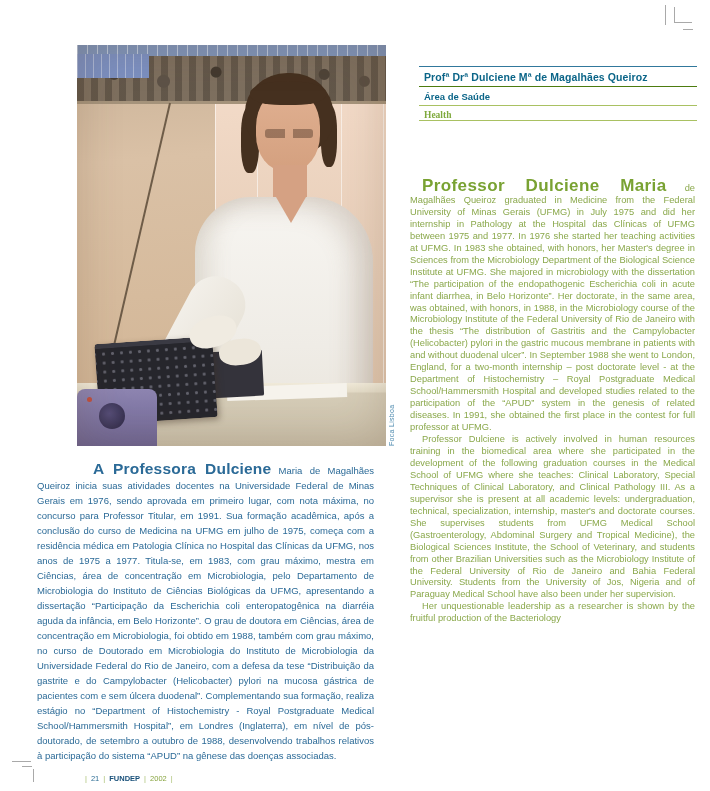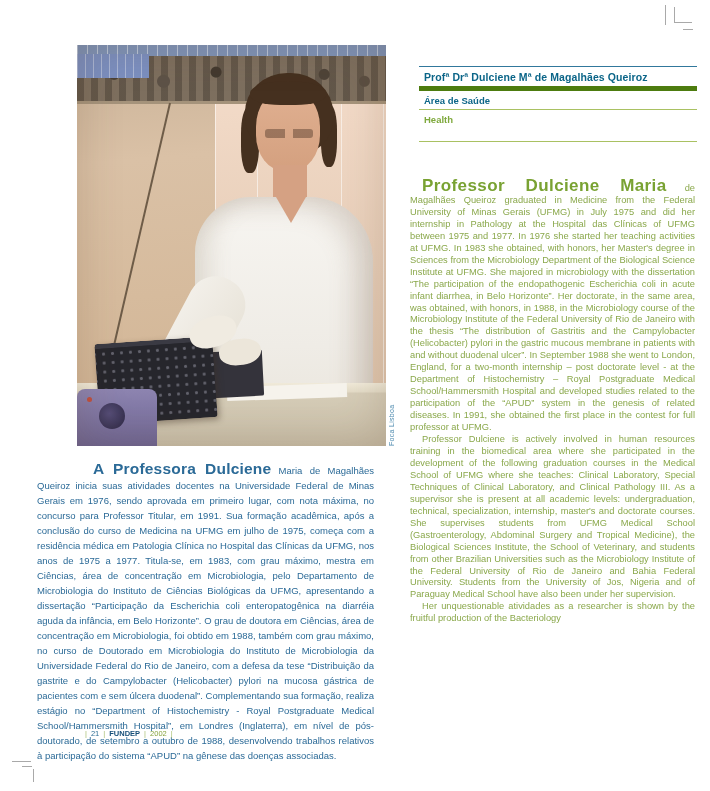--- a/index.html
+++ b/index.html
@@ -65,44 +65,44 @@
   .ph-glove2{left:142px;top:294px;width:42px;height:26px;background:#ece6da;border-radius:46%;transform:rotate(-8deg);}
   .ph-vig{inset:0;box-shadow:inset 0 0 46px rgba(95,65,35,.22);}
 
   .credit{position:absolute;left:388px;top:384px;height:62px;font-size:7px;color:#4a88ad;
     writing-mode:vertical-rl;transform:rotate(180deg);letter-spacing:.3px;white-space:nowrap;}
 
   
   .header-block{position:absolute;left:395px;top:66px;width:302px;}
   .h-row{padding:4px 0 3px 5px;margin-left:24px;}
   .h-name{border-top:1px solid #31789c;color:#0b6588;font-size:10.5px;font-weight:bold;letter-spacing:.1px;}
-  .h-area{border-top:5px solid #4d7c0f;color:#0b6588;font-size:9.5px;font-weight:bold;}
+  .h-area{border-top:1px solid #4d7c0f;color:#0b6588;font-size:9.5px;font-weight:bold;}
   .h-health{border-top:1px solid #a9c162;border-bottom:1px solid #a9c162;color:#7fa93d;
-    font-size:9.5px;font-weight:bold;padding-bottom:16px;}
+    font-size:9.5px;font-weight:bold;padding-bottom:0;font-family:Liberation Serif, serif;}
 
   
   .article-en{position:absolute;left:410px;top:180px;width:285px;font-size:9.3px;line-height:11.95px;
     color:#8aa84b;text-align:justify;}
   .article-en p{margin:0;text-indent:12px;}
   .lead-en{font-size:17px;font-weight:bold;color:#79a232;letter-spacing:.4px;line-height:12px;}
 
   
   .article-pt{position:absolute;left:37px;top:461px;width:337px;font-size:9.5px;line-height:15px;
     color:#2b6a97;text-align:justify;}
   .article-pt p{margin:0;text-indent:56px;}
   .lead-pt{font-size:15.5px;font-weight:bold;letter-spacing:.2px;line-height:15px;color:#2b6a97;}
 
   .seg-i{}
 
   
   .footer{position:absolute;left:85px;top:729px;font-size:7.5px;display:flex;gap:4px;align-items:baseline;}
   .f-sep{color:#a6bd6d;}
   .f-num{color:#2f6f96;}
   .f-pub{color:#174f79;font-weight:bold;}
-  .f-year{color:#87a43f;}
+  .f-year{color:#87a43f;margin-top:45px;}
 </style>
 </head>
 <body>
 
 <div class="page">
 
   <div>
     <div class="cm" style="left:665px;top:5px;width:1px;height:20px;"></div>
     <div class="cm" style="left:674px;top:7px;width:1px;height:16px;"></div>
     <div class="cm" style="left:674px;top:22px;width:18px;height:1px;"></div>
@@ -147,21 +147,21 @@
 
   <div class="header-block">
     <div class="h-row h-name">Profª Drª Dulciene Mª de Magalhães Queiroz</div>
     <div class="h-row h-area">Área de Saúde</div>
     <div class="h-row h-health">Health</div>
   </div>
 
   <div class="article-en">
     <p><span class="lead-en">Professor Dulciene Maria</span><span><span> de Magalhães Queiroz graduated in Medicine from the Federal University of Minas Gerais (UFMG) in July 1975 and did her internship in Pathology at the Hospital das Clínicas of UFMG between 1975 and 1977. In 1976 she started her teaching activities at UFMG. In 1983 she obtained, with honors, her Master's degree in Sciences from the Microbiology Department of the Biological Science Institute at UFMG. She majored in microbiology with the dissertation “The participation of the endopathogenic </span><span class="seg-i">Escherichia coli</span><span> in acute infant diarrhea, in Belo Horizonte”. Her doctorate, in the same area, was obtained, with honors, in 1988, in the Microbiology course of the Microbiology Institute of the Federal University of Rio de Janeiro with the thesis “The distribution of Gastritis and the </span><span class="seg-i">Campylobacter (Helicobacter) pylori</span><span> in the gastric mucous membrane in patients with and without duodenal ulcer”. In September 1988 she went to London, England, for a two-month internship – post doctorate level - at the Department of Histochemistry – Royal Postgraduate Medical School/Hammersmith Hospital and developed studies related to the participation of the “APUD” system in the genesis of related diseases. In 1991, she obtained the first place in the contest for full professor at UFMG.</span></span></p>
     <p><span>Professor Dulciene is actively involved in human resources training in the biomedical area where she participated in the development of the following graduation courses in the Medical School of UFMG where she teaches: Clinical Laboratory, Special Techniques of Clinical Laboratory, and Clinical Pathology III. As a supervisor she is present at all academic levels: undergraduation, technical, specialization, internship, master's and doctorate courses. She supervises students from UFMG Medical School (Gastroenterology, Abdominal Surgery and Tropical Medicine), the Biological Sciences Institute, the School of Veterinary, and students from other Brazilian Universities such as the Microbiology Institute of the Federal University of Rio de Janeiro and Bahia Federal University. Students from the University of Jos, Nigeria and of Paraguay Medical School have also been under her supervision.</span></p>
-    <p><span>Her unquestionable atividades as a researcher is shown by the fruitful production of the Bacteriology</span></p>
+    <p><span>Her unquestionable leadership as a researcher is shown by the fruitful production of the Bacteriology</span></p>
   </div>
 
   <div class="article-pt">
     <p><span class="lead-pt">A Professora Dulciene</span><span><span> Maria de Magalhães Queiroz inicia suas atividades docentes na Universidade Federal de Minas Gerais em 1976, sendo aprovada em primeiro lugar, com nota máxima, no concurso para Professor Titular, em 1991. Sua formação acadêmica, após a conclusão do curso de Medicina na UFMG em julho de 1975, começa com a residência médica em Patologia Clínica no Hospital das Clínicas da UFMG, nos anos de 1975 a 1977. Titula-se, em 1983, com grau máximo, mestra em Ciências, área de concentração em Microbiologia, pelo Departamento de Microbiologia do Instituto de Ciências Biológicas da UFMG, apresentando a dissertação “Participação da </span><span class="seg-i">Escherichia coli</span><span> enteropatogênica na diarréia aguda da infância, em Belo Horizonte”. O grau de doutora em Ciências, área de concentração em Microbiologia, foi obtido em 1988, também com grau máximo, no curso de Doutorado em Microbiologia do Instituto de Microbiologia da Universidade Federal do Rio de Janeiro, com a defesa da tese “Distribuição da gastrite e do </span><span class="seg-i">Campylobacter (Helicobacter) pylori</span><span> na mucosa gástrica de pacientes com e sem úlcera duodenal”. Complementando sua formação, realiza estágio no “Department of Histochemistry - Royal Postgraduate Medical School/Hammersmith Hospital”, em Londres (Inglaterra), em nível de pós-doutorado, de setembro a outubro de 1988, desenvolvendo trabalhos relativos à participação do sistema “APUD” na gênese das doenças associadas.</span></span></p>
   </div>
 
   <div class="footer">
     <span class="f-sep">|</span>
     <span class="f-num">21</span>
     <span class="f-sep">|</span>

